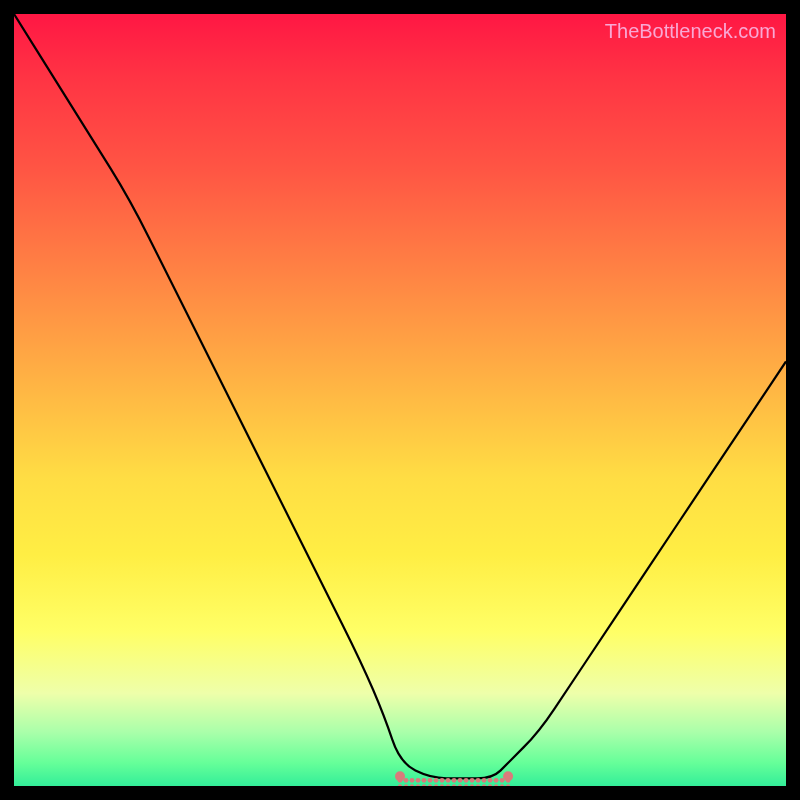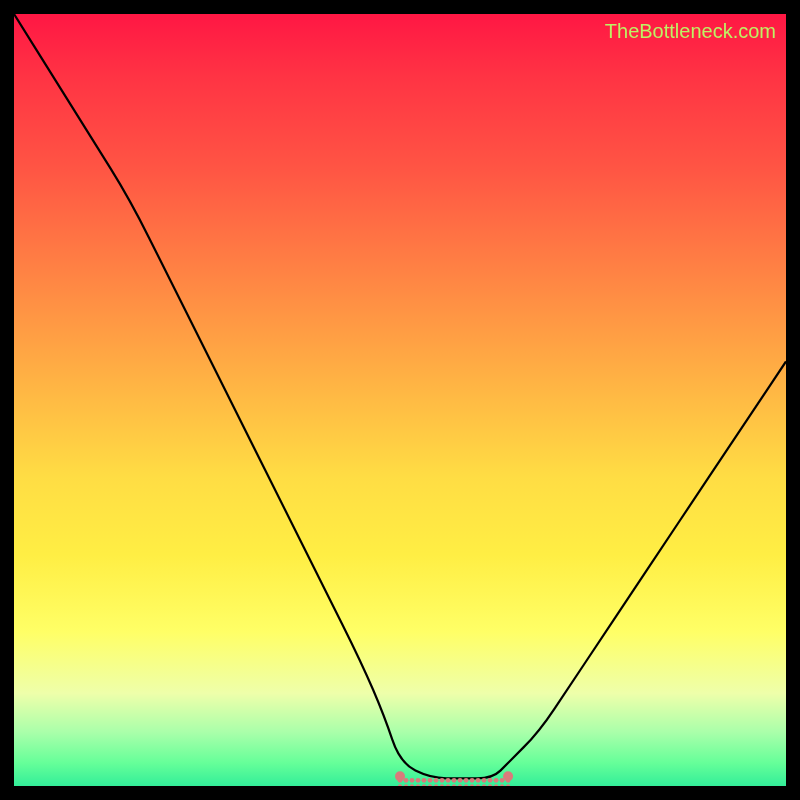--- a/index.html
+++ b/index.html
@@ -39,21 +39,21 @@
       #ffff66 80%,
       #eeffaa 88%,
       #aaffaa 93%,
       #66ff99 97%,
       #33ee99 100%);
   }
   .watermark {
     position: absolute;
     top: 6px;
     right: 10px;
-    color: #bef264;
+    color: #f9a8d4;
     font-size: 20px;
     font-weight: 500;
     z-index: 5;
   }
   svg.curve {
     position: absolute;
     inset: 0;
     width: 100%;
     height: 100%;
     z-index: 3;

